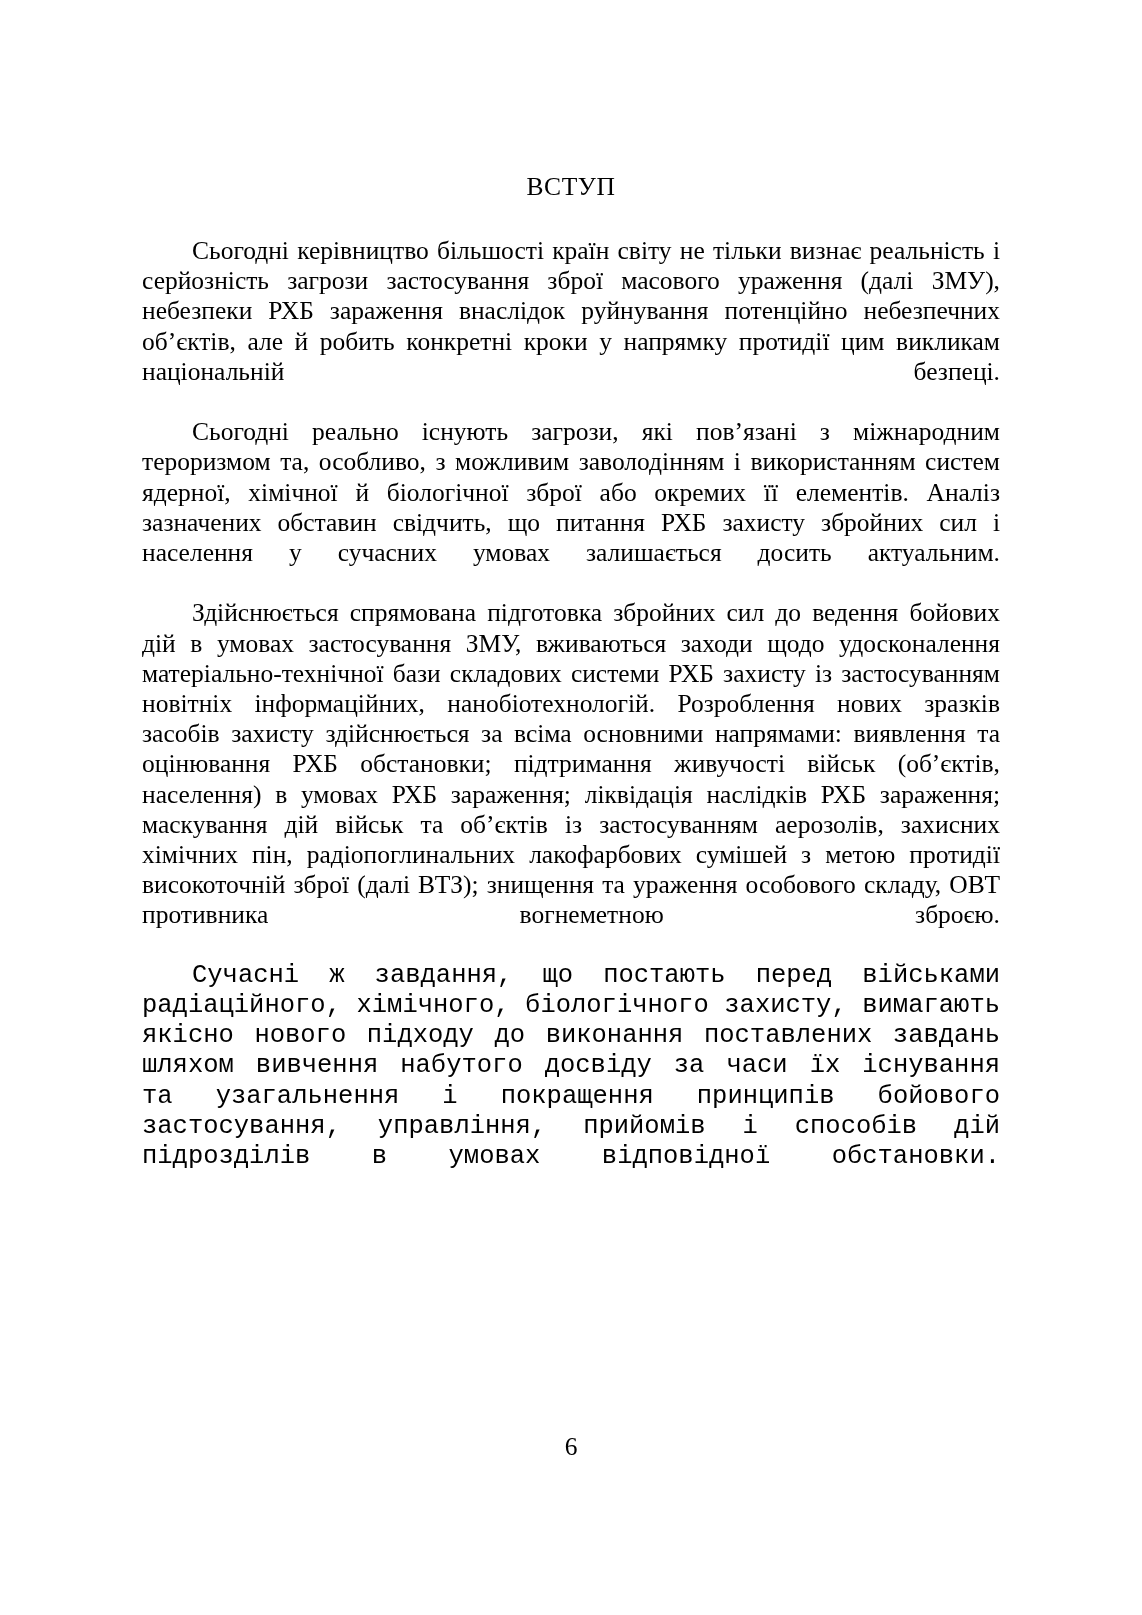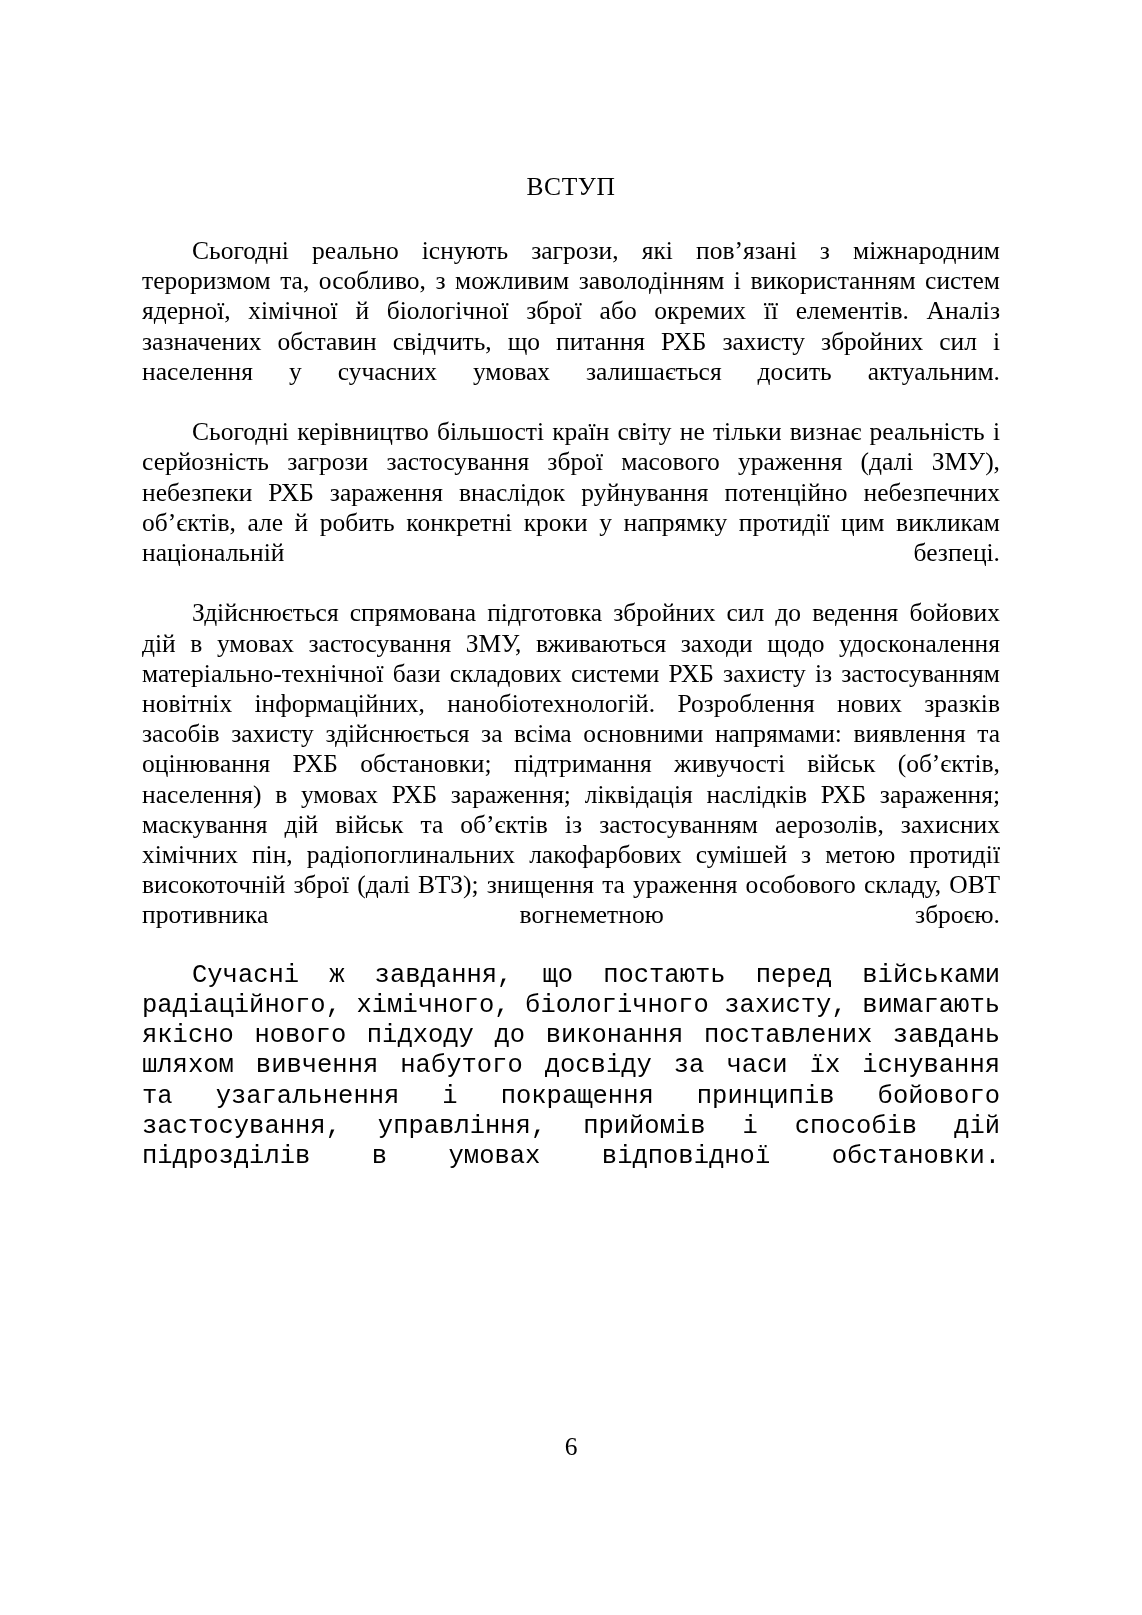--- a/index.html
+++ b/index.html
@@ -67,23 +67,23 @@
 </style>
 </head>
 <body>
 
 <div class="page">
 
   <div class="content">
 
     <h1 class="doc-title">ВСТУП</h1>
 
+    <p class="para">Сьогодні керівництво більшості країн світу не тільки визнає реальність і серйозність загрози застосування зброї масового ураження (далі ЗМУ), небезпеки РХБ зараження внаслідок руйнування потенційно небезпечних об’єктів, але й робить конкретні кроки у напрямку протидії цим викликам національній безпеці.</p>
+
     <p class="para">Сьогодні реально існують загрози, які пов’язані з міжнародним тероризмом та, особливо, з можливим заволодінням і використанням систем ядерної, хімічної й біологічної зброї або окремих її елементів. Аналіз зазначених обставин свідчить, що питання РХБ захисту збройних сил і населення у сучасних умовах залишається досить актуальним.</p>
-
-    <p class="para">Сьогодні керівництво більшості країн світу не тільки визнає реальність і серйозність загрози застосування зброї масового ураження (далі ЗМУ), небезпеки РХБ зараження внаслідок руйнування потенційно небезпечних об’єктів, але й робить конкретні кроки у напрямку протидії цим викликам національній безпеці.</p>
 
     <p class="para">Здійснюється спрямована підготовка збройних сил до ведення бойових дій в умовах застосування ЗМУ, вживаються заходи щодо удосконалення матеріально-технічної бази складових системи РХБ захисту із застосуванням новітніх інформаційних, нанобіотехнологій. Розроблення нових зразків засобів захисту здійснюється за всіма основними напрямами: виявлення та оцінювання РХБ обстановки; підтримання живучості військ (об’єктів, населення) в умовах РХБ зараження; ліквідація наслідків РХБ зараження; маскування дій військ та об’єктів із застосуванням аерозолів, захисних хімічних пін, радіопоглинальних лакофарбових сумішей з метою протидії високоточній зброї (далі ВТЗ); знищення та ураження особового складу, ОВТ противника вогнеметною зброєю.</p>
 
     <p class="para last-of-block">Сучасні ж завдання, що постають перед військами радіаційного, хімічного, біологічного захисту, вимагають якісно нового підходу до виконання поставлених завдань шляхом вивчення набутого досвіду за часи їх існування та узагальнення і покращення принципів бойового застосування, управління, прийомів і способів дій підрозділів в умовах відповідної обстановки.</p>
 
   </div>
 
   <div class="page-number">6</div>
 
 </div>

